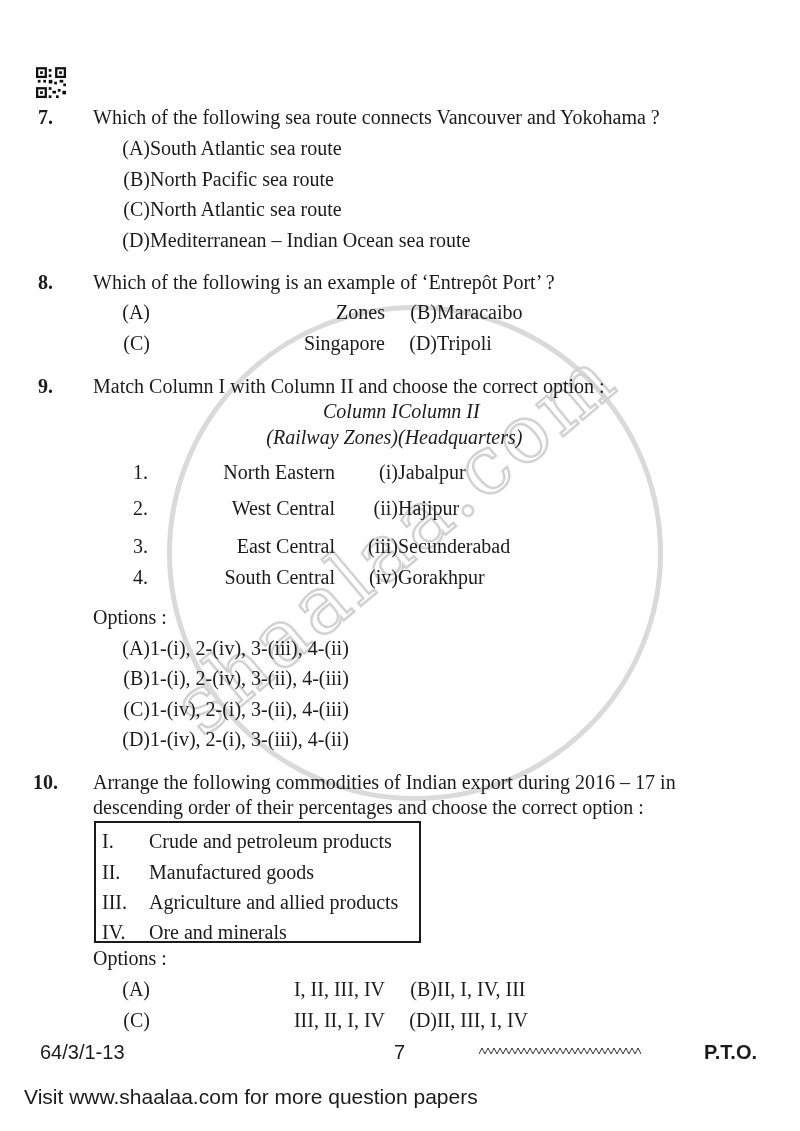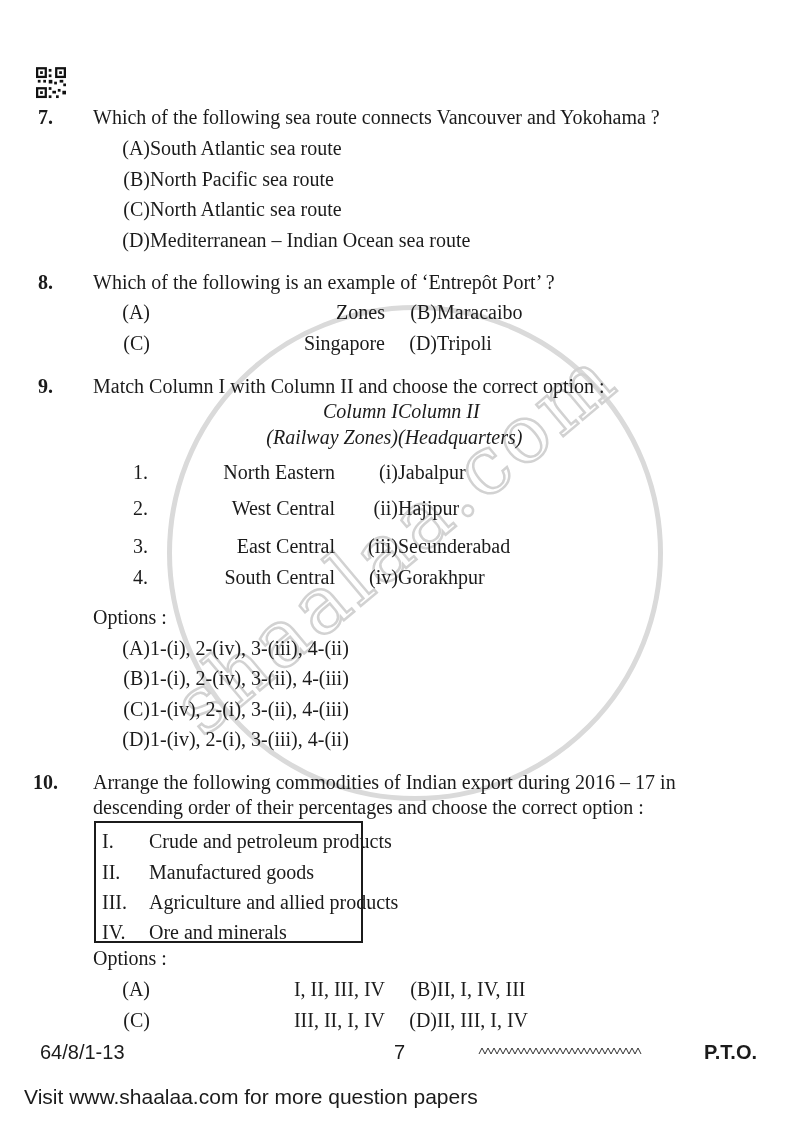--- a/index.html
+++ b/index.html
@@ -39,21 +39,21 @@
   .otext.colw{width:235px;}
   .olabel2{display:inline-block;width:52px;}
   
   .mnum{display:inline-block;width:55px;}
   .mzone{display:inline-block;width:187px;}
   .mroman{display:inline-block;width:63px;}
   .ital{font-style:italic;}
   .hspacer{display:inline-block;width:250px;}
   
   .combo-box{
-    position:absolute;left:94px;top:821px;width:269px;height:122px;
+    position:absolute;left:94px;top:821px;width:327px;height:122px;
     border:2px solid #1b1b1b;box-sizing:border-box;background:transparent;
   }
   .box-row{position:absolute;left:6px;font-size:20px;line-height:25px;white-space:nowrap;}
   .bnum{display:inline-block;width:47px;}
   
   .footer-item{position:absolute;font-family:"Liberation Sans", sans-serif;font-size:20px;line-height:24px;}
   .pto{font-weight:bold;}
   .zigzag{position:absolute;left:478px;top:1046px;}
   .visit-note{
     position:absolute;left:24px;top:1085px;
@@ -176,21 +176,21 @@
 
     <div class="row" style="top:946px">Options :</div>
 
     <div class="row" style="top:977px">
       <span class="olabel">(A)</span><span class="otext colw">I, II, III, IV</span><span class="olabel2">(B)</span><span class="otext">II, I, IV, III</span>
     </div>
     <div class="row" style="top:1008px">
       <span class="olabel">(C)</span><span class="otext colw">III, II, I, IV</span><span class="olabel2">(D)</span><span class="otext">II, III, I, IV</span>
     </div>
 
-    <div class="footer-item" style="left:40px;top:1040px">64/8/1-13</div>
+    <div class="footer-item" style="left:40px;top:1040px">64/3/1-13</div>
     <div class="footer-item" style="left:394px;top:1040px">7</div>
     <svg class="zigzag" width="164" height="10" viewBox="0 0 164 10">
       <path d="M1 8 l3 -6 l3 6 l3 -6 l3 6 l3 -6 l3 6 l3 -6 l3 6 l3 -6 l3 6 l3 -6 l3 6 l3 -6 l3 6 l3 -6 l3 6 l3 -6 l3 6 l3 -6 l3 6 l3 -6 l3 6 l3 -6 l3 6 l3 -6 l3 6 l3 -6 l3 6 l3 -6 l3 6 l3 -6 l3 6 l3 -6 l3 6 l3 -6 l3 6 l3 -6 l3 6 l3 -6 l3 6 l3 -6 l3 6 l3 -6 l3 6 l3 -6 l3 6 l3 -6 l3 6 l3 -6 l3 6 l3 -6 l3 6 l3 -6 l3 6" fill="none" stroke="#333333" stroke-width="1"></path>
     </svg>
     <div class="footer-item pto" style="left:704px;top:1040px">P.T.O.</div>
 
     <div class="visit-note">Visit www.shaalaa.com for more question papers</div>
 
   </div>
 </div>

